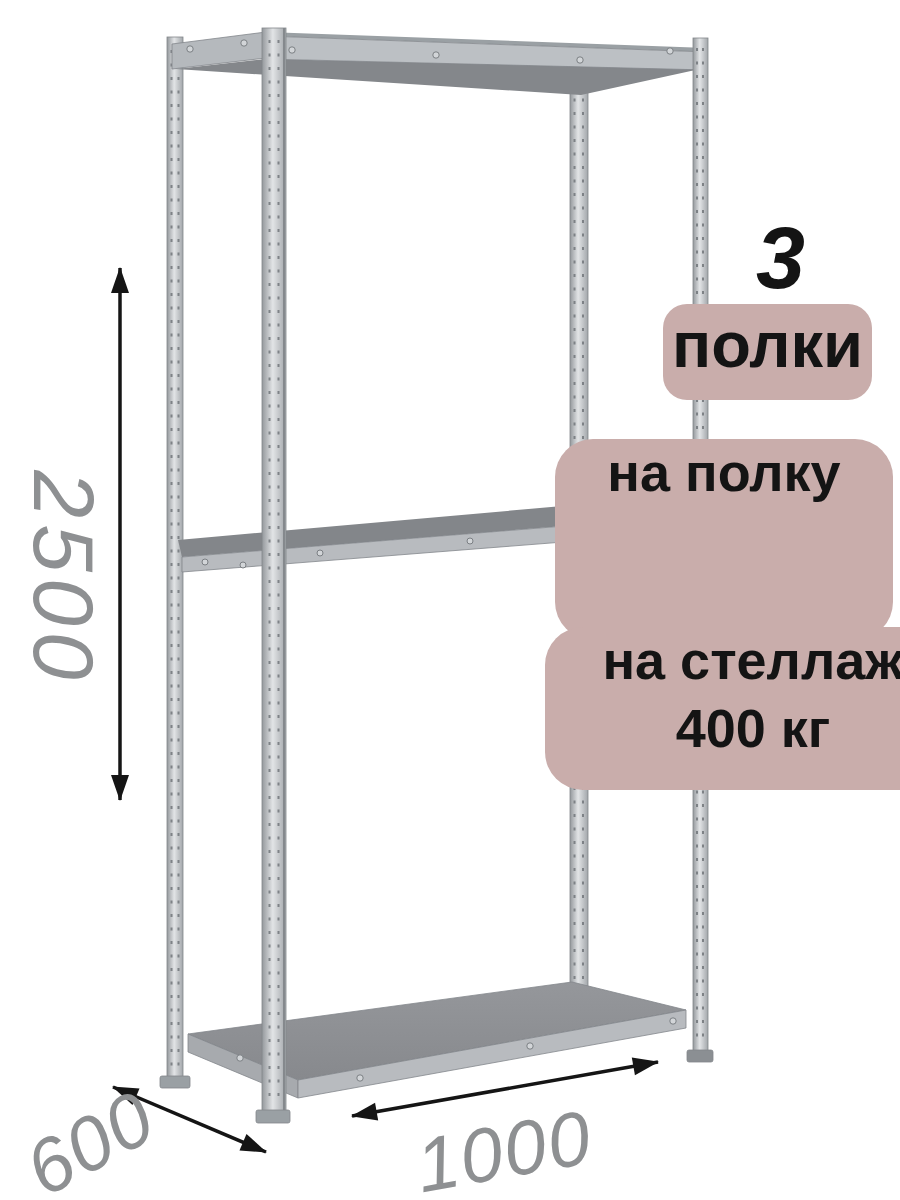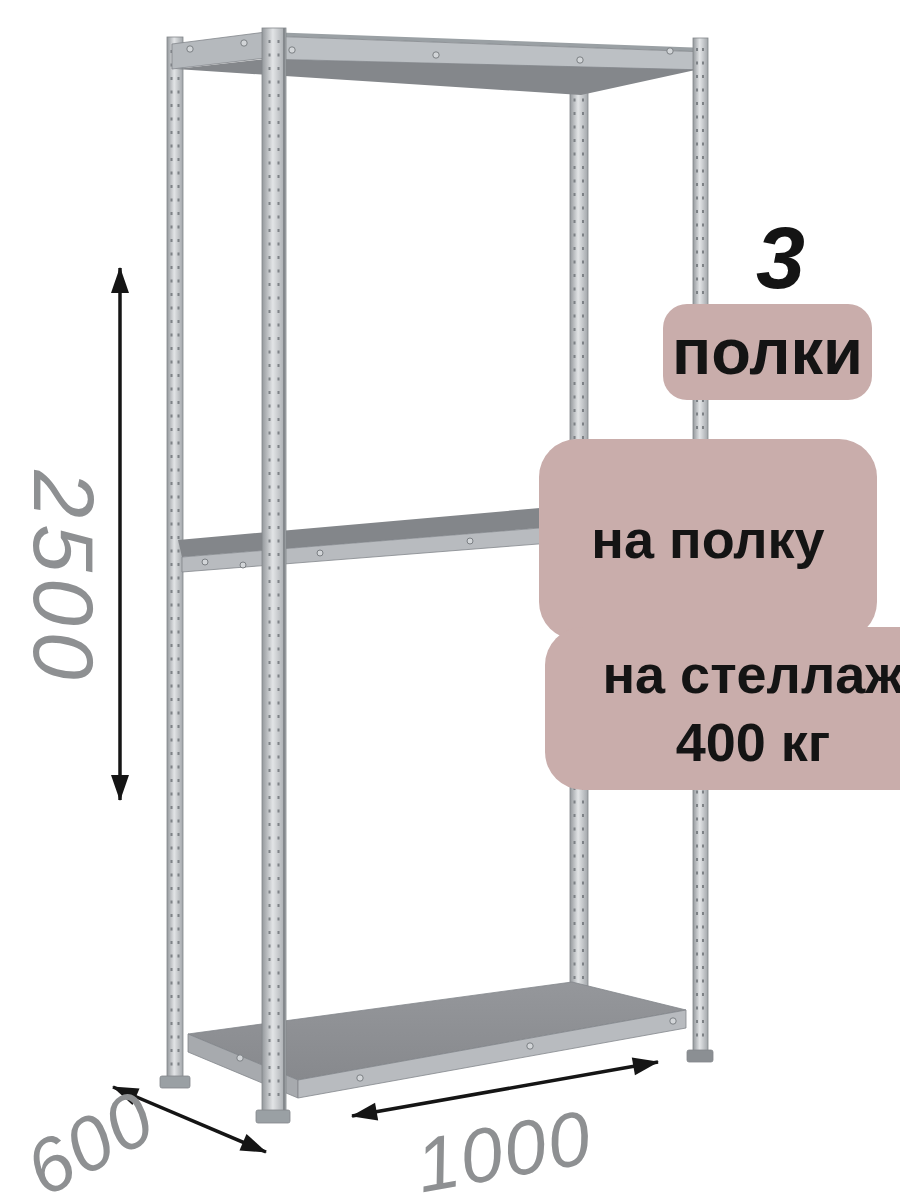--- a/index.html
+++ b/index.html
@@ -11,25 +11,25 @@
   .dim-line{stroke:var(--arrow,#151515);stroke-width:3.5;fill:none;}
   .dim-head{fill:var(--arrow,#151515);stroke:none;}
   .dim-label{
     font-family:"Liberation Sans",sans-serif;font-style:italic;font-weight:normal;
   }
   .hole-line{stroke:#71757a;stroke-width:2;stroke-dasharray:3 10.5;fill:none;opacity:.85;}
   .bolt{fill:#d2d5d8;stroke:#7b7f83;stroke-width:1;}
   .metal-edge{stroke:#83878b;stroke-width:.8;}
   .badge{
     position:absolute;background:var(--badge-bg,#c9adab);color:var(--badge-text,#141414);
-    font-weight:bold;text-align:center;display:flex;flex-direction:column;justify-content:center;
+    font-weight:bold;text-align:center;display:flex;flex-direction:column;
     line-height:1.25;
   }
   .badge-count{left:663px;top:304px;width:209px;height:96px;border-radius:24px;font-size:65px;}
-  .badge-shelf-load{left:539px;top:439px;width:338px;height:201px;border-radius:38px;font-size:54px;}
+  .badge-shelf-load{left:555px;top:439px;width:338px;height:201px;border-radius:38px;font-size:54px;}
   .badge-rack-load{left:545px;top:627px;width:416px;height:163px;border-radius:38px;font-size:54px;}
   .num3{
     position:absolute;left:703px;top:214px;width:155px;text-align:center;
     font-family:"Liberation Sans",sans-serif;font-style:italic;font-weight:bold;
     font-size:88px;line-height:1;color:var(--badge-text,#141414);
   }
 </style>
 </head>
 <body>
 

